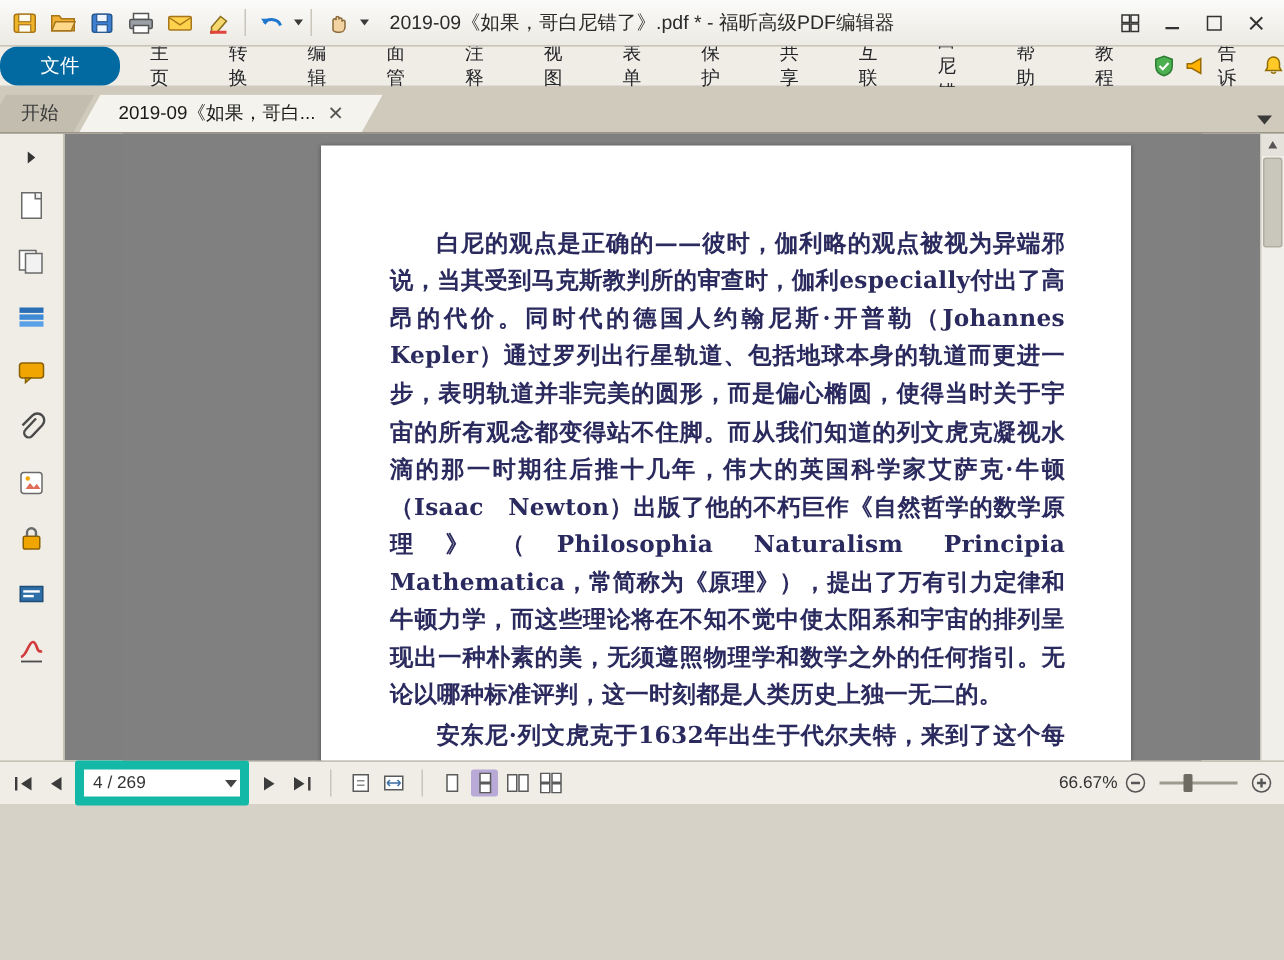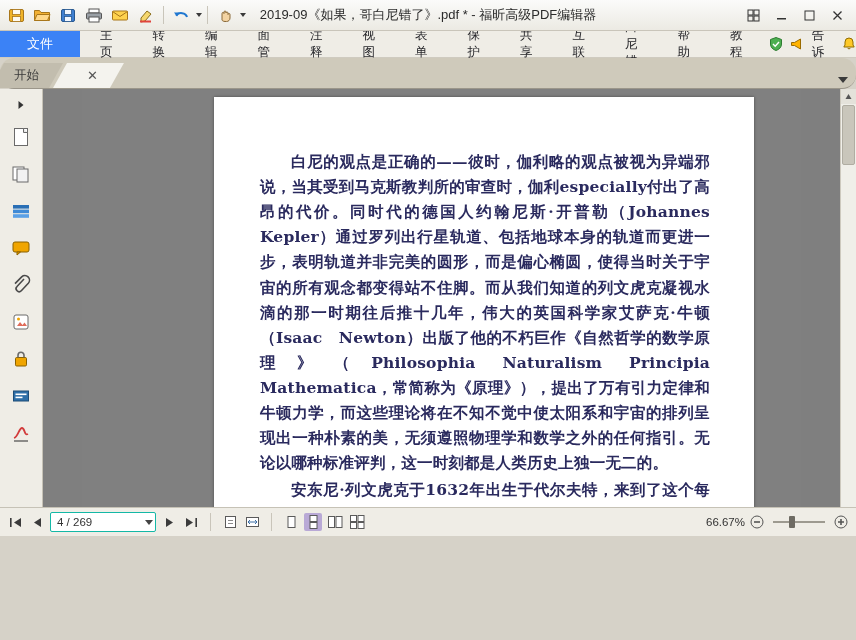--- a/index.html
+++ b/index.html
@@ -38,23 +38,23 @@
   }
   .winbtns{margin-left:auto;display:flex;align-items:center;gap:2px;padding-right:6px;z-index:2;}
   .winbtn{width:26px;height:22px;display:flex;align-items:center;justify-content:center;border-radius:2px;}
 
   
   .menubar{
     height:26px;background:#efede6;border-bottom:1px solid #cfcbc0;
     display:flex;align-items:stretch;
   }
   .file-tab{
-    background:#3b82f6;color:#fff;font-size:13px;
+    background:#0369a1;color:#fff;font-size:13px;
     display:flex;align-items:center;justify-content:center;
-    padding:0 12px;min-width:56px;
+    padding:0 12px;min-width:56px;border-radius:12px;
   }
   .menuitem{
     display:flex;align-items:center;padding:0 20px;font-size:12.5px;color:#26262a;
   }
   .menu-icons{display:flex;align-items:center;gap:1px;margin-left:4px;}
   .mi{width:22px;height:22px;display:flex;align-items:center;justify-content:center;align-self:center;border-radius:3px;}
   .searchbox{
     display:flex;align-items:center;margin-left:2px;align-self:center;
     background:#fff;border:1px solid #a9a396;height:18px;width:140px;border-radius:2px;
     padding:0 16px 0 5px;
@@ -64,21 +64,20 @@
     font-family:"Liberation Sans",sans-serif;width:100%;
   }
   .nav-arrows{display:flex;align-items:center;margin-left:3px;align-self:center;}
   .navarrow{width:16px;height:20px;display:flex;align-items:center;justify-content:center;color:#555;font-size:11px;}
 
   
   .tabstrip{
     height:30px;background:#cfcabb;
     display:flex;align-items:flex-end;position:relative;
     border-bottom:1px solid #9b968a;
-    border-radius:14px;
   }
   .tab{
     height:25px;display:flex;align-items:center;
     padding:0 14px;font-size:12.5px;color:#2d2d2d;
     position:relative;margin-left:-10px;
   }
   .tab.inactive{
     background:#c2bdae;
     clip-path:polygon(14px 0,100% 0,calc(100% - 14px) 100%,0 100%);
     padding:0 24px;color:#3a3a3a;
@@ -131,21 +130,21 @@
   .vsbtn{width:15px;height:15px;display:flex;align-items:center;justify-content:center;background:#e4e2da;}
   .vthumb{width:11px;height:58px;background:#c9c6bb;border:1px solid #b0ada2;border-radius:2px;margin-top:1px;}
 
   
   .statusbar{
     height:28px;background:#efede6;border-top:1px solid #c6c2b6;
     display:flex;align-items:center;padding:0 6px;gap:4px;
   }
   .sbtn{width:18px;height:18px;display:flex;align-items:center;justify-content:center;color:#3b3b3b;font-size:11px;}
   .pagebox{
-    display:flex;align-items:center;background:#fff;border:1px solid #14b8a6;
+    display:flex;align-items:center;background:#fff;border:6px solid #14b8a6;
     height:18px;min-width:96px;padding:0 2px 0 6px;border-radius:2px;font-size:11.5px;color:#333;
   }
   .pagebox .pcaret{margin-left:auto;width:0;height:0;border-left:4px solid transparent;border-right:4px solid transparent;border-top:5px solid #444;}
   .ssep{width:1px;height:18px;background:#c9c5ba;margin:0 6px;}
   .zoomtxt{font-size:11.5px;color:#333;min-width:46px;text-align:right;}
   .zoomslider{display:flex;align-items:center;gap:0;margin:0 4px;}
   .ztrack{width:52px;height:2px;background:#9d9a90;position:relative;}
   .zthumb{position:absolute;left:16px;top:-5px;width:6px;height:12px;background:#6e6b63;border-radius:1px;}
   .statusbar .right{margin-left:auto;display:flex;align-items:center;gap:3px;}
 
@@ -321,20 +320,21 @@
       <div class="navarrow">◀</div>
       <div class="navarrow">▶</div>
     </div>
   </div>
 
   <div class="tabstrip">
     <div class="tab inactive">
       <span>开始</span>
     </div>
     <div class="tab active">
+      <span>2019-09《如果，哥白...</span>
       <span class="tabclose">✕</span>
     </div>
     <div class="dropcaret"></div>
   </div>
 
   <div class="bodyrow">
 
     <div class="leftbar">
       <div class="lb-toggle">
         <svg width="12" height="12" viewBox="0 0 12 12">

